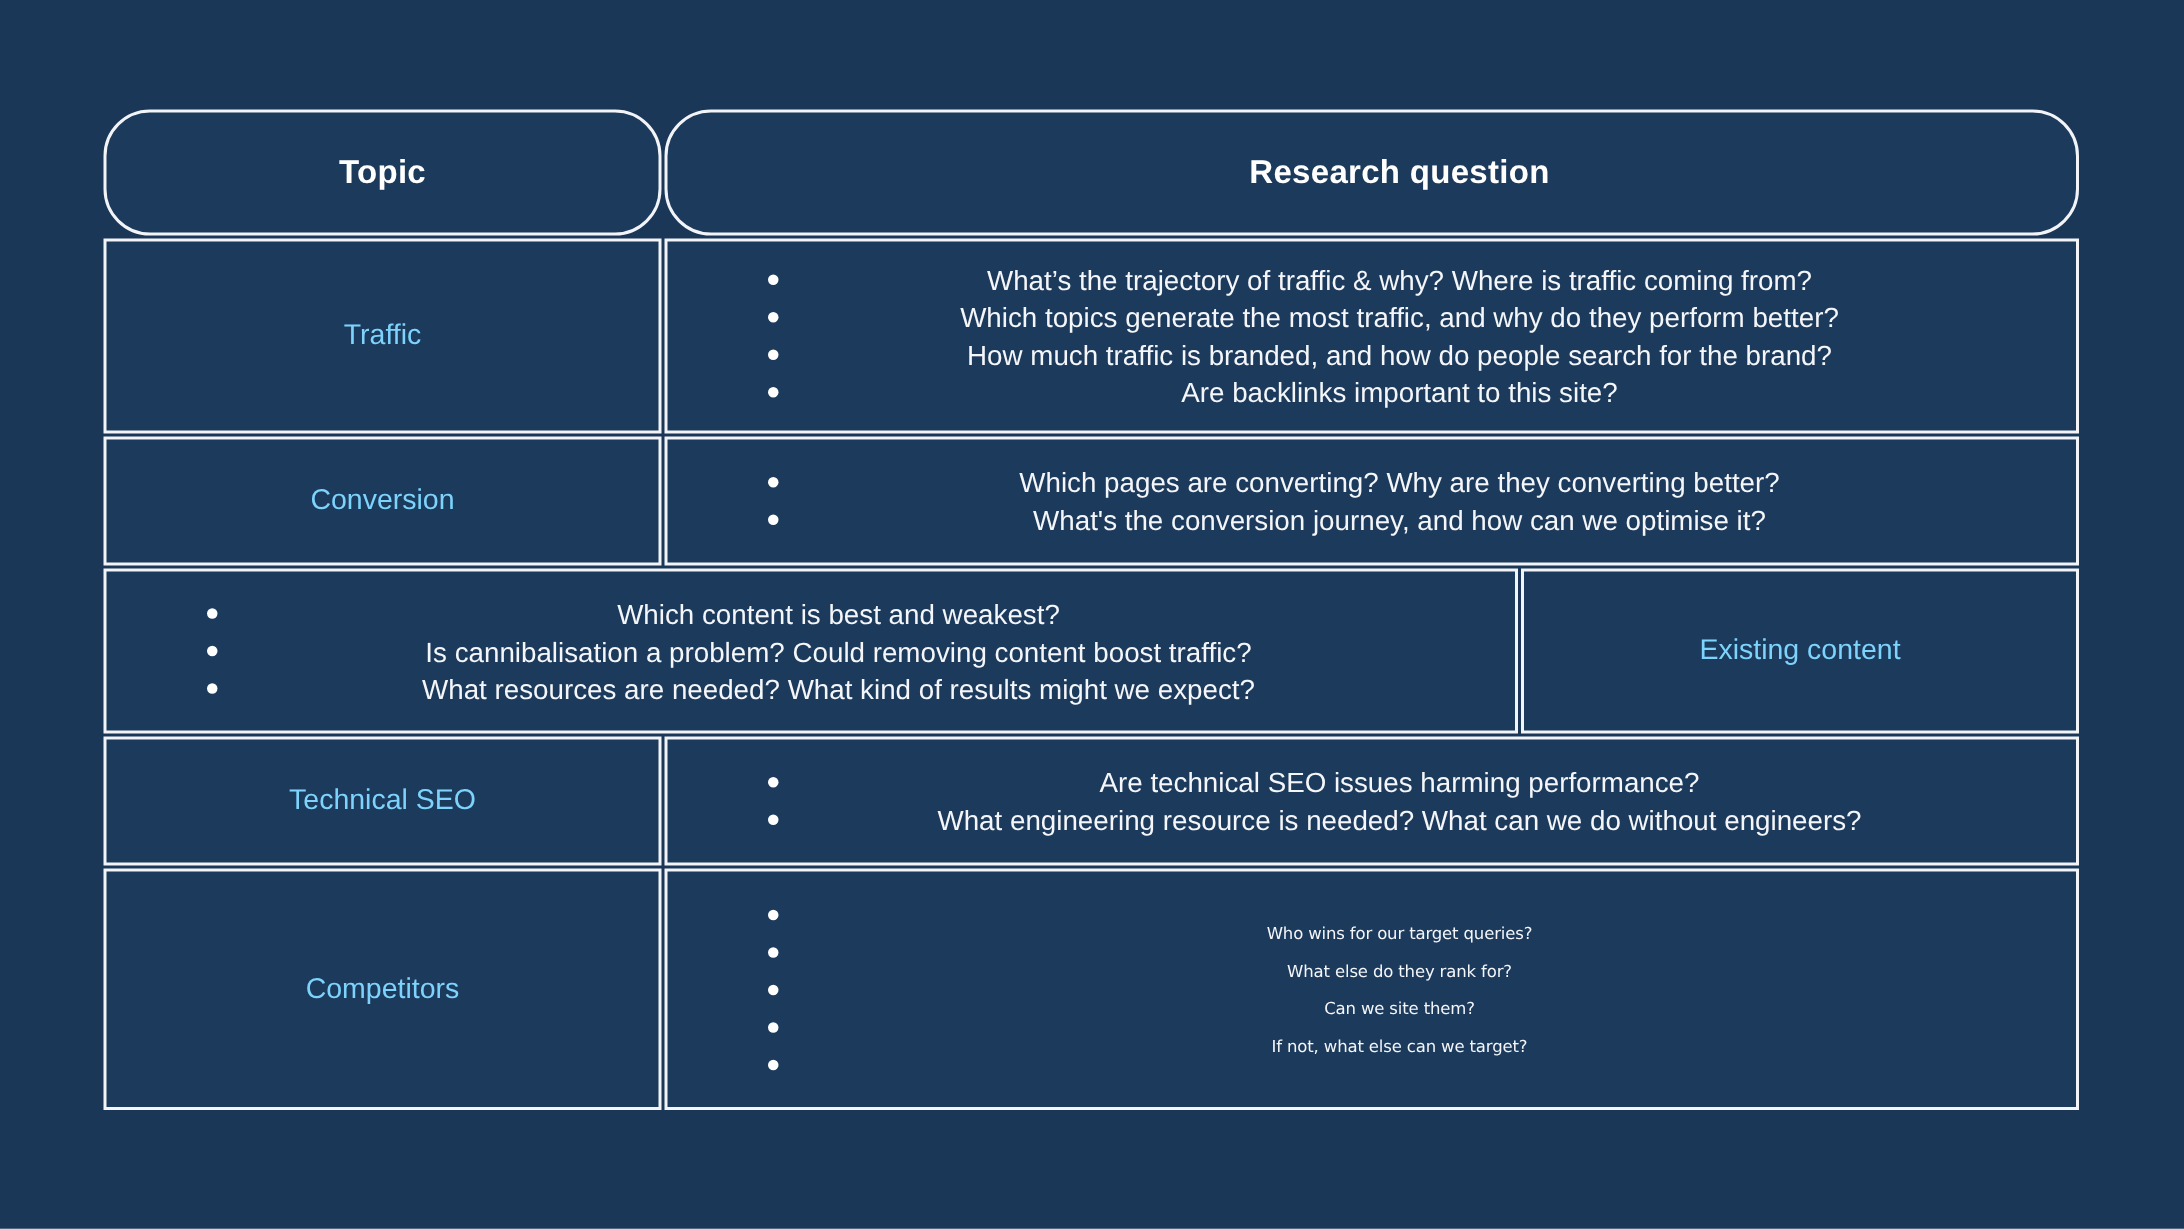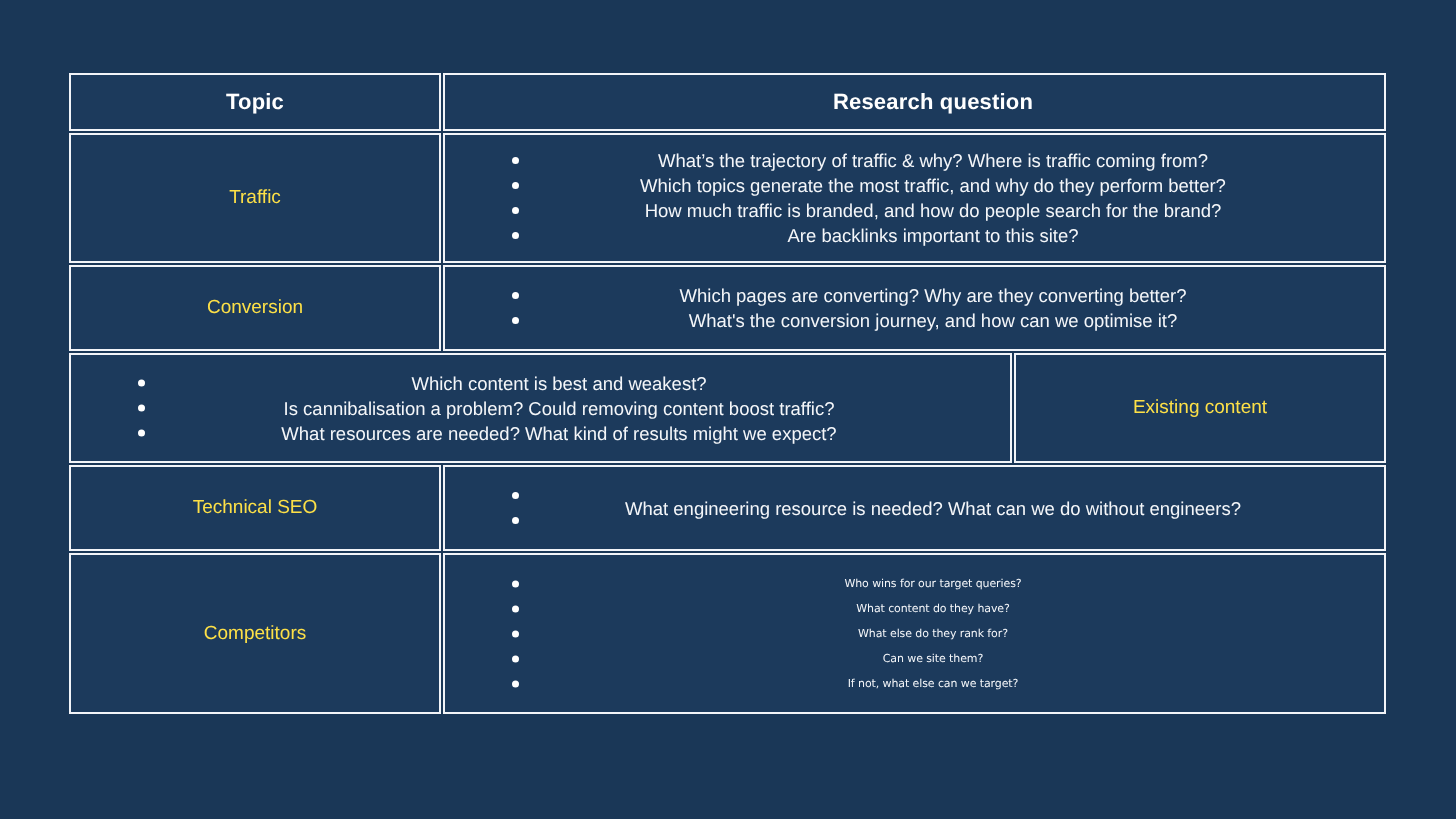--- a/index.html
+++ b/index.html
@@ -46,39 +46,39 @@
     color: #ffffff;
     text-rendering: geometricPrecision;
   }
   .cell + .cell { margin-left: 2px; }
   .trow + .trow { margin-top: 2px; }
 
   .col-topic { flex: 0 0 372px; }
   .col-question { flex: 1 1 auto; padding-left: 37px; }
 
   
-  .header-row .cell { height: 58px; }
+  .header-row .cell { height: 84px; border-radius: 31px; }
   .header-text {
     font-size: 22px;
     font-weight: bold;
     letter-spacing: 0.2px;
     color: #ffffff;
   }
 
   
   .r-traffic   .cell { height: 130px; }
   .r-conversion .cell { height: 86px; }
   .r-existing  .cell { height: 110px; }
   .r-technical .cell { height: 86px; }
   .r-competitors .cell { height: 161px; }
 
   .topic-label {
     font-size: 19px;
     font-weight: normal;
-    color: #fde047;
+    color: #7dd3fc;
   }
 
   
   .q-wrap {
     position: relative;
     width: 100%;
     height: 100%;
     display: flex;
     align-items: center;
     justify-content: center;
@@ -197,20 +197,21 @@
       <div class="cell col-topic">
         <span class="topic-label">Technical SEO</span>
       </div>
       <div class="cell col-question">
         <div class="q-wrap">
           <div class="bullets">
             <span class="bullet-dot"></span>
             <span class="bullet-dot"></span>
           </div>
           <div class="q-lines">
+            <div class="q-line">Are technical SEO issues harming performance?</div>
             <div class="q-line">What engineering resource is needed? What can we do without engineers?</div>
           </div>
         </div>
       </div>
     </div>
 
     <div class="trow r-competitors">
       <div class="cell col-topic">
         <span class="topic-label">Competitors</span>
       </div>
@@ -218,21 +219,20 @@
         <div class="q-wrap">
           <div class="bullets">
             <span class="bullet-dot"></span>
             <span class="bullet-dot"></span>
             <span class="bullet-dot"></span>
             <span class="bullet-dot"></span>
             <span class="bullet-dot"></span>
           </div>
           <div class="q-lines">
             <div class="q-line">Who wins for our target queries?</div>
-            <div class="q-line">What content do they have?</div>
             <div class="q-line">What else do they rank for?</div>
             <div class="q-line">Can we site them?</div>
             <div class="q-line">If not, what else can we target?</div>
           </div>
         </div>
       </div>
     </div>
 
   </div>
 </div>

